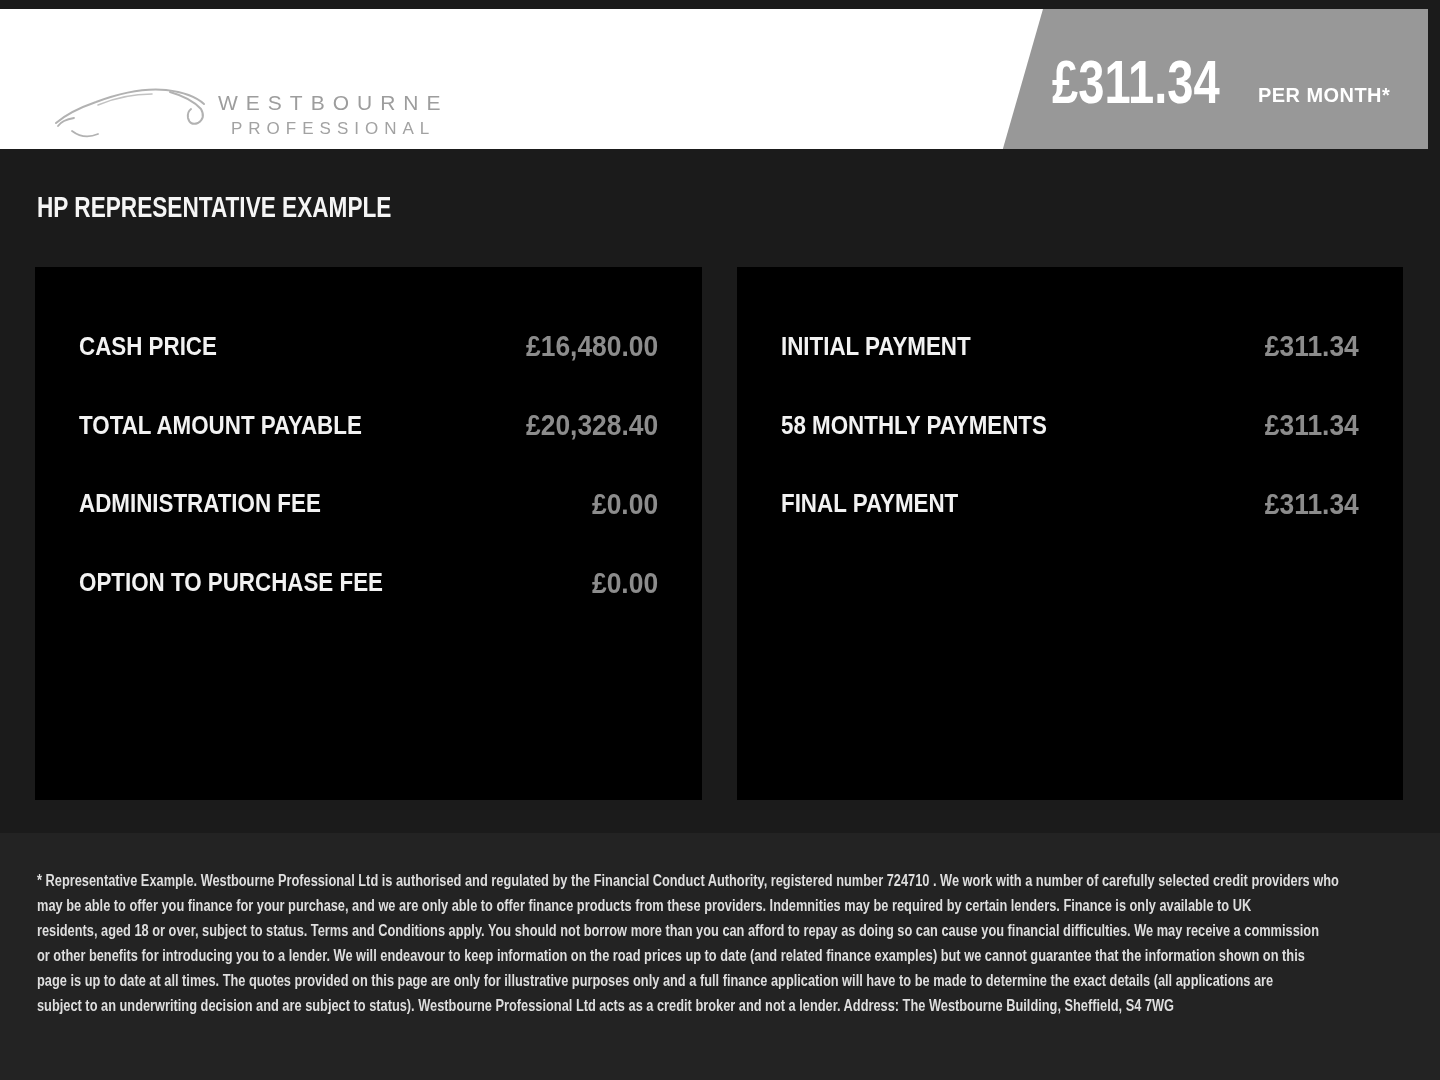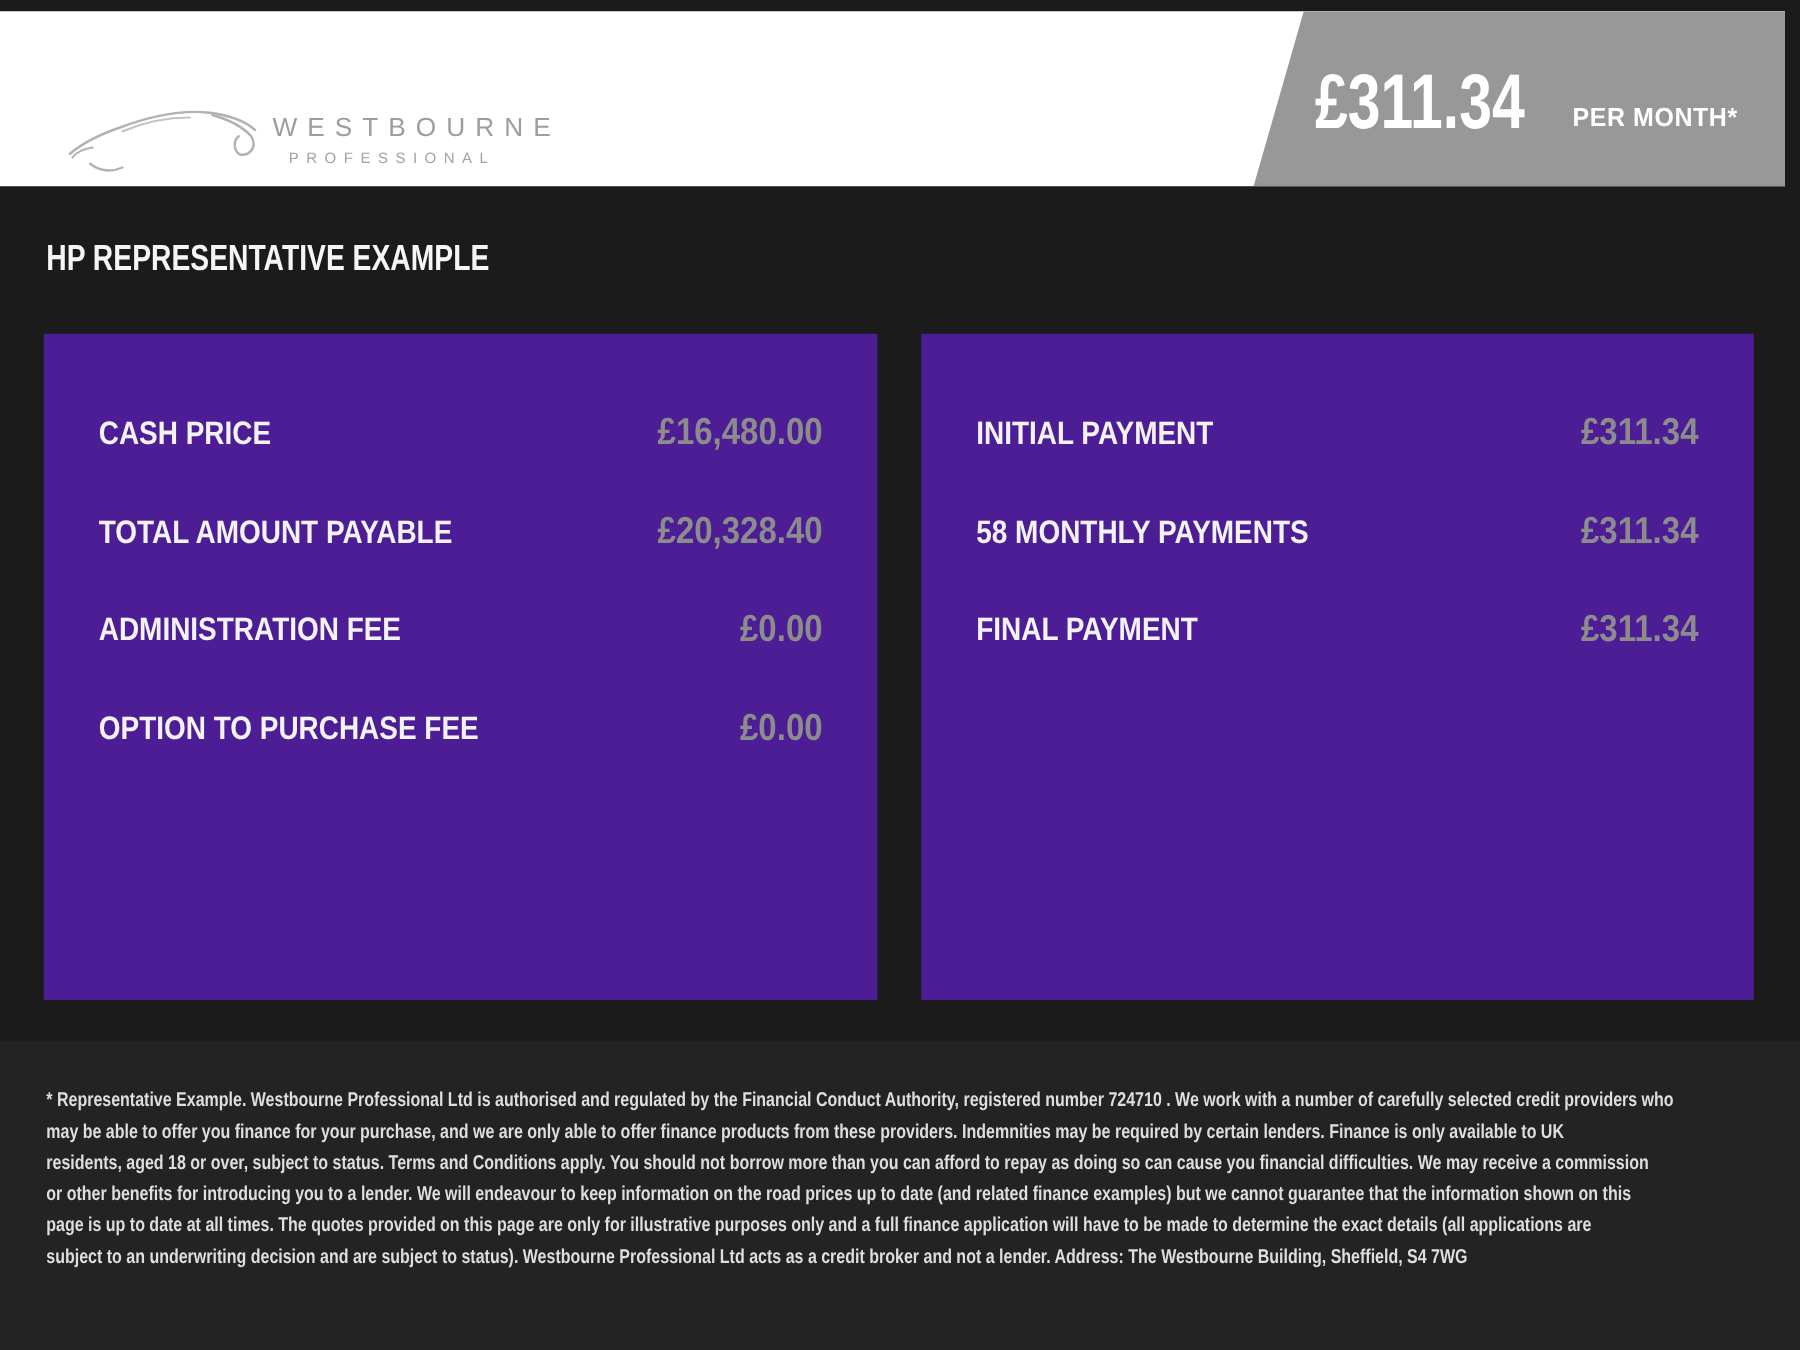--- a/index.html
+++ b/index.html
@@ -20,21 +20,21 @@
   }
   .brand { position:absolute; left:0; top:0; width:600px; height:140px;margin-top:32px; }
   .brand-car { position:absolute; left:52px; top:38px; }
   .wordmark-1 {
     position:absolute; left:218px; top:50px;
     font-size:21px; font-weight:400; letter-spacing:8px;
     color:#9d9d9d; white-space:nowrap;
   }
   .wordmark-2 {
     position:absolute; left:231px; top:78px;
-    font-size:12px; font-weight:400; letter-spacing:6px;
+    font-size:17px; font-weight:400; letter-spacing:6px;
     color:#a2a2a2; white-space:nowrap;
   }
 
   .price-flag {
     position:absolute; top:0; right:-60px;
     width:445px; height:140px;
     background:#989898;
     transform:skewX(-16deg);
     transform-origin:top right;
   }
@@ -55,21 +55,21 @@
   .page-title {
     position:absolute; left:37px; top:191px;
     font-size:29px; font-weight:700; color:#f5f5f5;
     white-space:nowrap;
     transform:scaleX(0.78); transform-origin:top left;
   }
 
   
   .panel {
     position:absolute; top:267px; height:533px;
-    background:#4c1d95; padding-top:40px;text-align:center;
+    background:#000000; padding-top:40px;text-align:center;
   }
   .panel-left  { left:35px;  width:667px; }
   .panel-right { left:737px; width:666px; }
   .frow {
     height:78.8px;
     display:flex; justify-content:space-between; align-items:center;
     padding:0 44px;
   }
   .frow .lbl {
     font-size:26px; font-weight:700; color:#f2f2f2;

